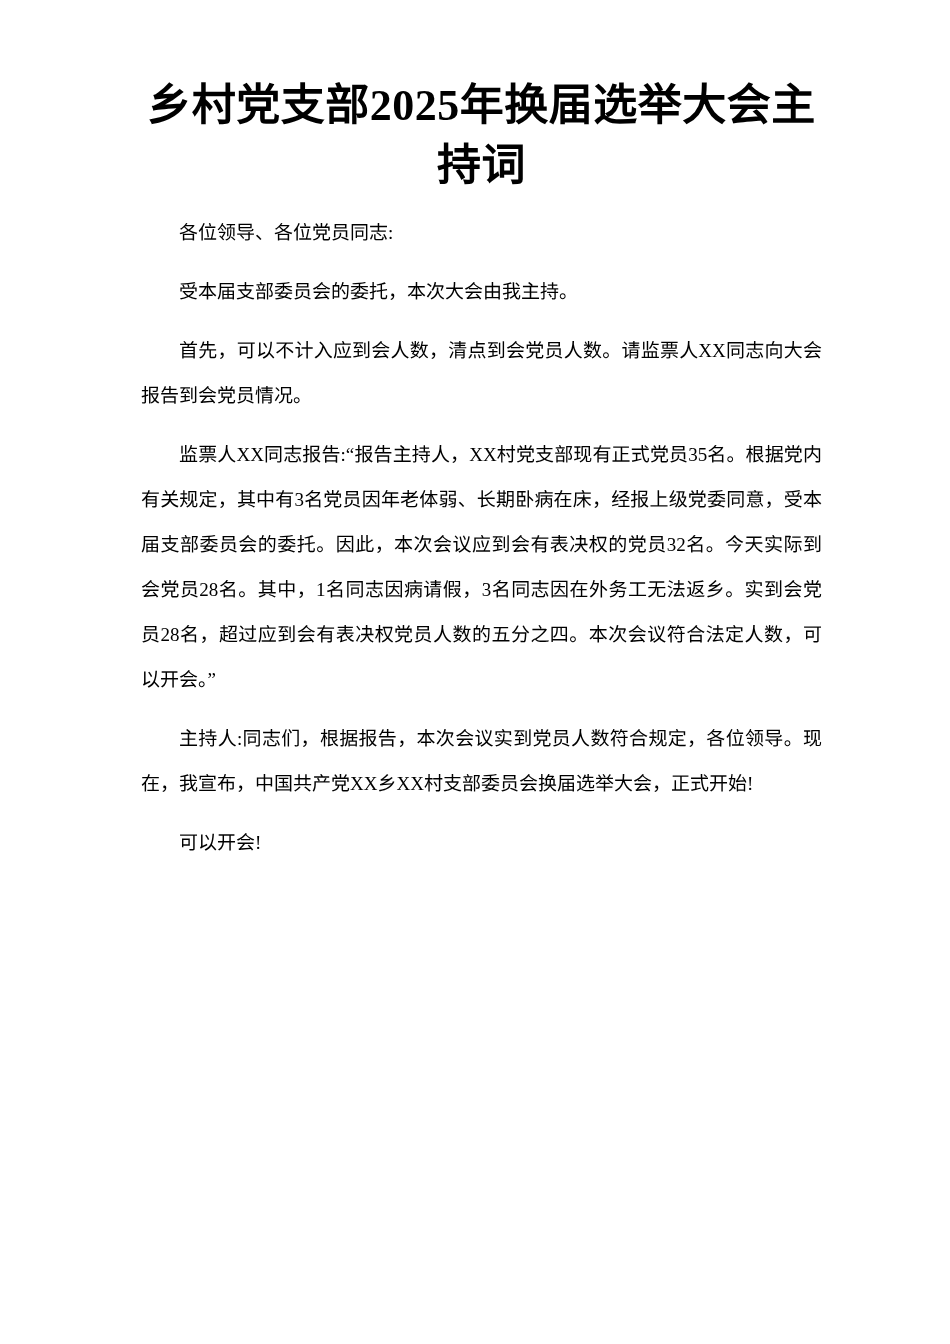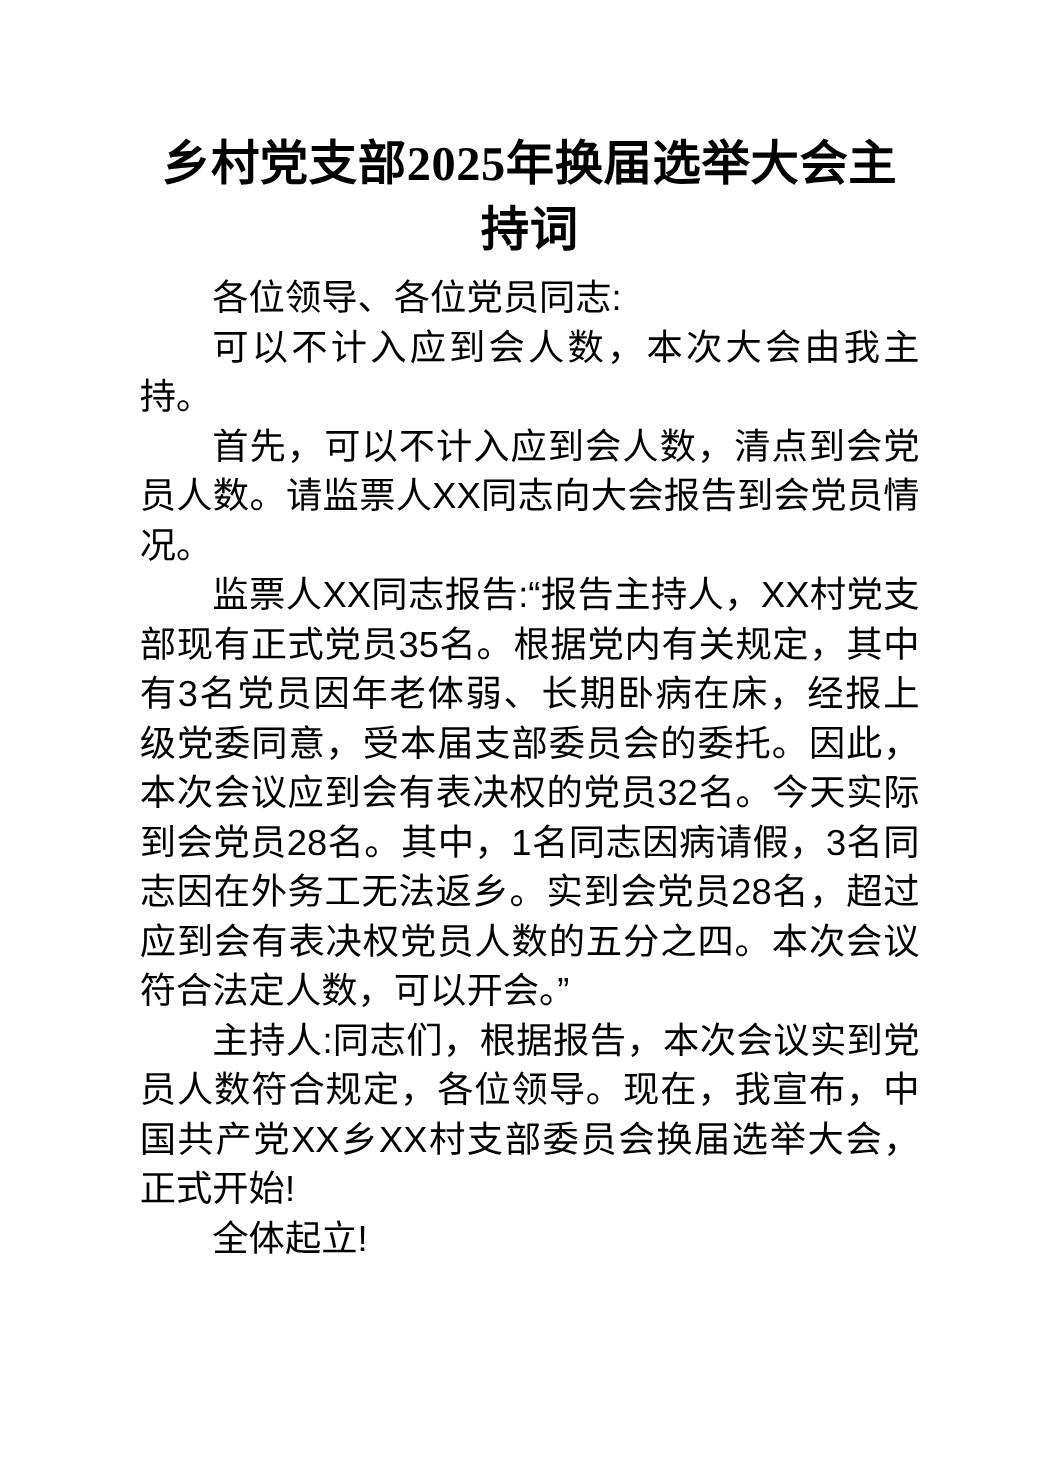--- a/index.html
+++ b/index.html
@@ -7,55 +7,55 @@
     padding: 0;
     background: #ffffff;
   }
   .page {
     position: relative;
     width: 950px;
     height: 1344px;
     margin: 0 auto;
     background: #ffffff;
     box-sizing: border-box;
-    padding: 120px 114px 0 127px;
+    padding: 76px 114px 0 127px;
     color: #000000;
     overflow: hidden;
   }
   .doc-title {
     font-family: "Liberation Serif", "DejaVu Serif", serif;
     font-weight: bold;
     font-size: 44px;
     line-height: 60px;
     text-align: center;
     margin: 0 0 0 0;
     letter-spacing: 0.5px;
     word-break: break-all;
   }
   .doc-body {
     margin-top: 8px;
   }
   .para {
-    font-family: Liberation Sans, sans-serif;
+    font-family: Liberation Serif, serif;
     font-weight: 400;
-    font-size: 33px;
+    font-size: 19px;
     line-height: 45px;
     text-align: justify;
     text-justify: inter-ideograph;
     text-indent: 2em;
-    margin: 0;
+    margin: 14px;
     word-break: break-all;
   }
 </style>
 </head>
 <body>
 
 <div class="page">
   <h1 class="doc-title">乡村党支部2025年换届选举大会主持词</h1>
   <div class="doc-body">
     <p class="para">各位领导、各位党员同志:</p>
-    <p class="para">可以不计入应到会人数，本次大会由我主持。</p>
+    <p class="para">受本届支部委员会的委托，本次大会由我主持。</p>
     <p class="para">首先，可以不计入应到会人数，清点到会党员人数。请监票人XX同志向大会报告到会党员情况。</p>
     <p class="para">监票人XX同志报告:“报告主持人，XX村党支部现有正式党员35名。根据党内有关规定，其中有3名党员因年老体弱、长期卧病在床，经报上级党委同意，受本届支部委员会的委托。因此，本次会议应到会有表决权的党员32名。今天实际到会党员28名。其中，1名同志因病请假，3名同志因在外务工无法返乡。实到会党员28名，超过应到会有表决权党员人数的五分之四。本次会议符合法定人数，可以开会。”</p>
     <p class="para">主持人:同志们，根据报告，本次会议实到党员人数符合规定，各位领导。现在，我宣布，中国共产党XX乡XX村支部委员会换届选举大会，正式开始!</p>
-    <p class="para">全体起立!</p>
+    <p class="para">可以开会!</p>
   </div>
 </div>
 
 </body></html>

